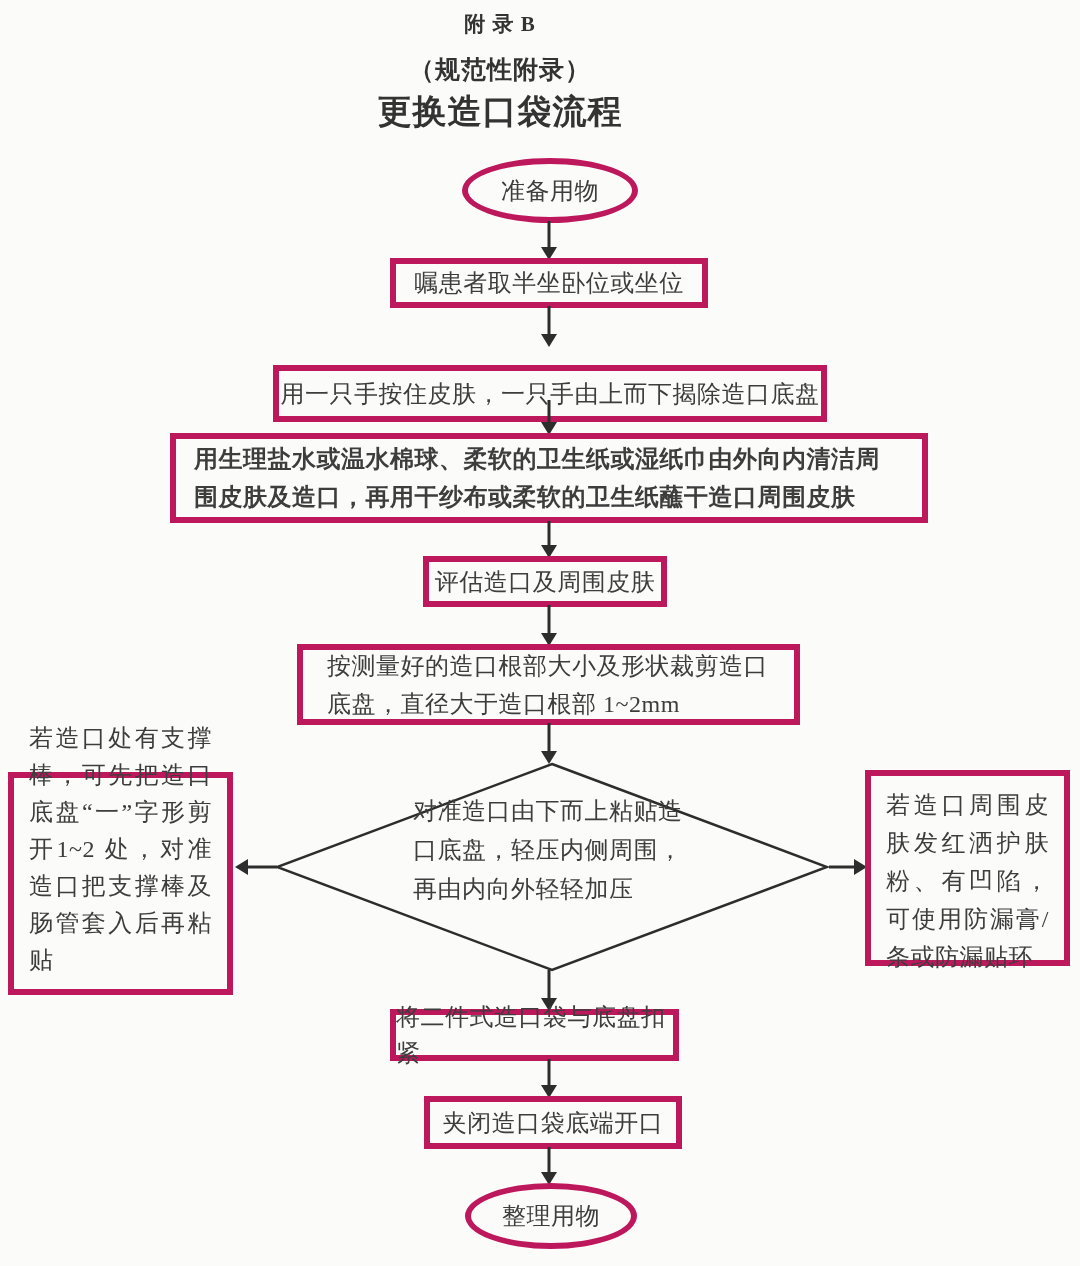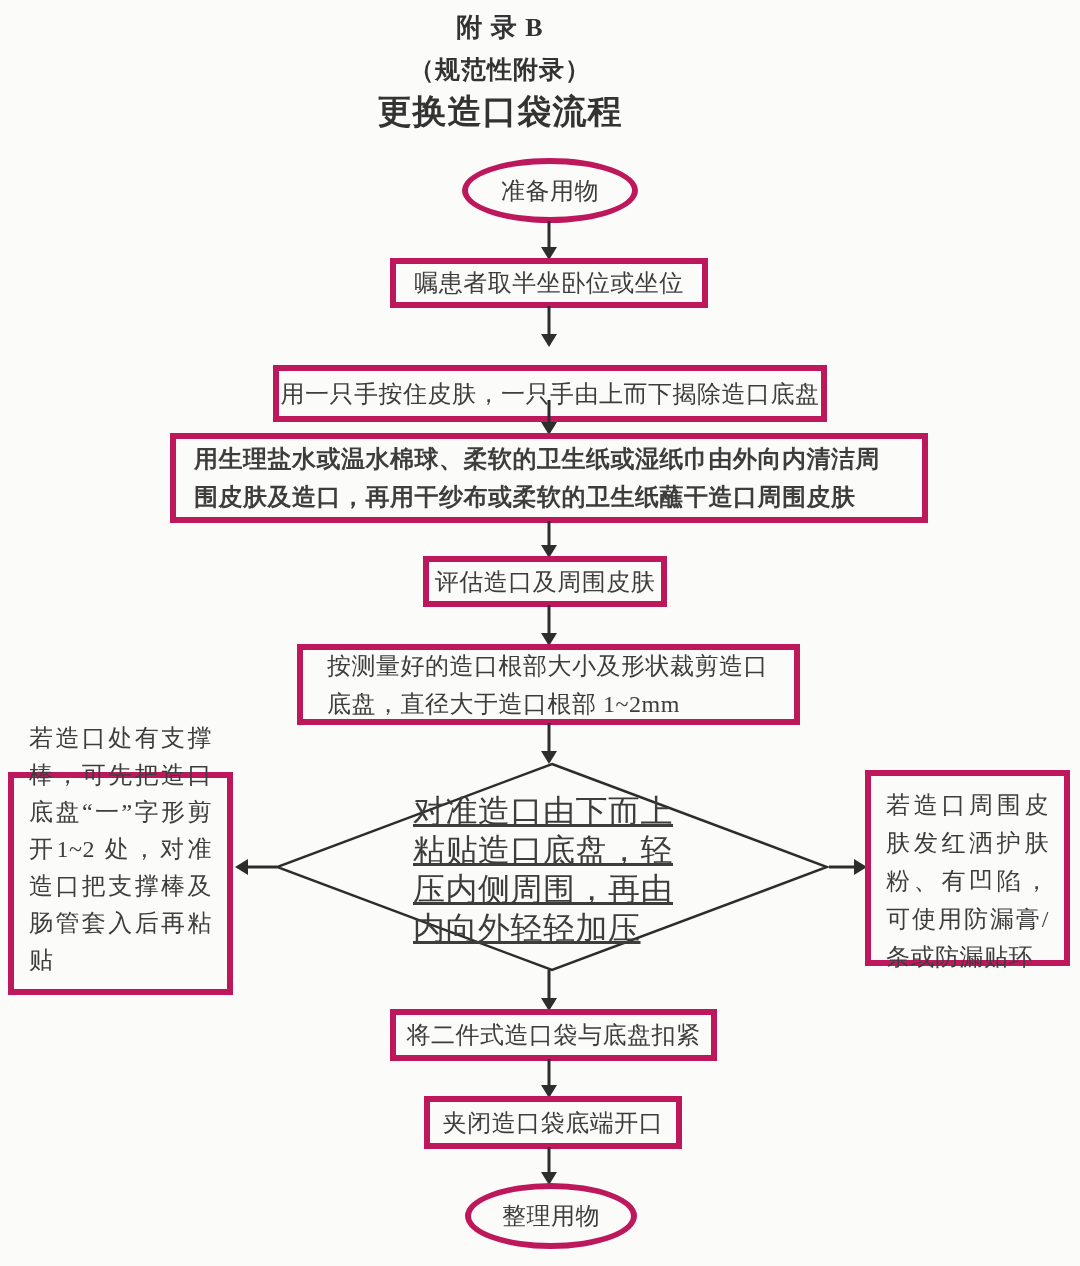--- a/index.html
+++ b/index.html
@@ -15,21 +15,21 @@
     font-family: "Liberation Serif", "DejaVu Serif", serif;
     color: #3d3d3d;
     overflow: hidden;
   }
   .title-line {
     position: absolute;
     left: 330px;
     width: 340px;
     text-align: center;
     font-weight: bold;
-    font-size: 26px;
+    font-size: 21px;
     color: #333333;
     letter-spacing: 1px;
   }
   .node {
     position: absolute;
     border: 6px solid #be185d;
     background: #fbfbfa;
     display: flex;
     align-items: center;
     justify-content: center;
@@ -86,25 +86,24 @@
     border-bottom: 8px solid transparent;
     border-left: 13px solid #2d2d2d;
   }
 
   #diamond-wrap { position: absolute; left: 275px; top: 762px; width: 554px; height: 210px; }
   #diamond-wrap svg { position: absolute; left: 0; top: 0; }
   #diamond-text {
     position: absolute;
     left: 138px; top: 30px;
     width: 286px;
-    font-size: 32px;
+    font-size: 24px;
     line-height: 39px;
     text-align: left;
     letter-spacing: 0.5px;
-    text-decoration: underline;
   }
 </style>
 </head>
 <body>
 
 <div id="page">
 
   <div class="title-line" style="top: 10px;">附 录 B</div>
   <div class="title-line" style="top: 53px; font-size: 25px;">（规范性附录）</div>
   <div class="title-line" style="top: 89px; font-size: 34px;">更换造口袋流程</div>
@@ -158,21 +157,21 @@
   <div class="node box-left note" style="left:8px; top:772px; width:225px; height:223px; padding:10px 15px; line-height:37px; align-items:flex-end;">
     <span>若造口处有支撑棒，可先把造口底盘“一”字形剪开1~2 处，对准造口把支撑棒及肠管套入后再粘贴</span>
   </div>
 
   <div class="node box-left note" style="left:865px; top:770px; width:205px; height:196px; padding:10px 15px; line-height:38px; align-items:flex-start;">
     <span>若造口周围皮肤发红洒护肤粉、有凹陷，可使用防漏膏/条或防漏贴环</span>
   </div>
 
   <div class="arr-v" style="left:541px; top:970px; height:41px;"></div>
 
-  <div class="node" style="left:390px; top:1009px; width:327px; height:52px;">
+  <div class="node" style="left:390px; top:1009px; width:289px; height:52px;">
     <span>将二件式造口袋与底盘扣紧</span>
   </div>
 
   <div class="arr-v" style="left:541px; top:1059px; height:39px;"></div>
 
   <div class="node" style="left:424px; top:1096px; width:258px; height:53px;">
     <span>夹闭造口袋底端开口</span>
   </div>
 
   <div class="arr-v" style="left:541px; top:1147px; height:38px;"></div>

